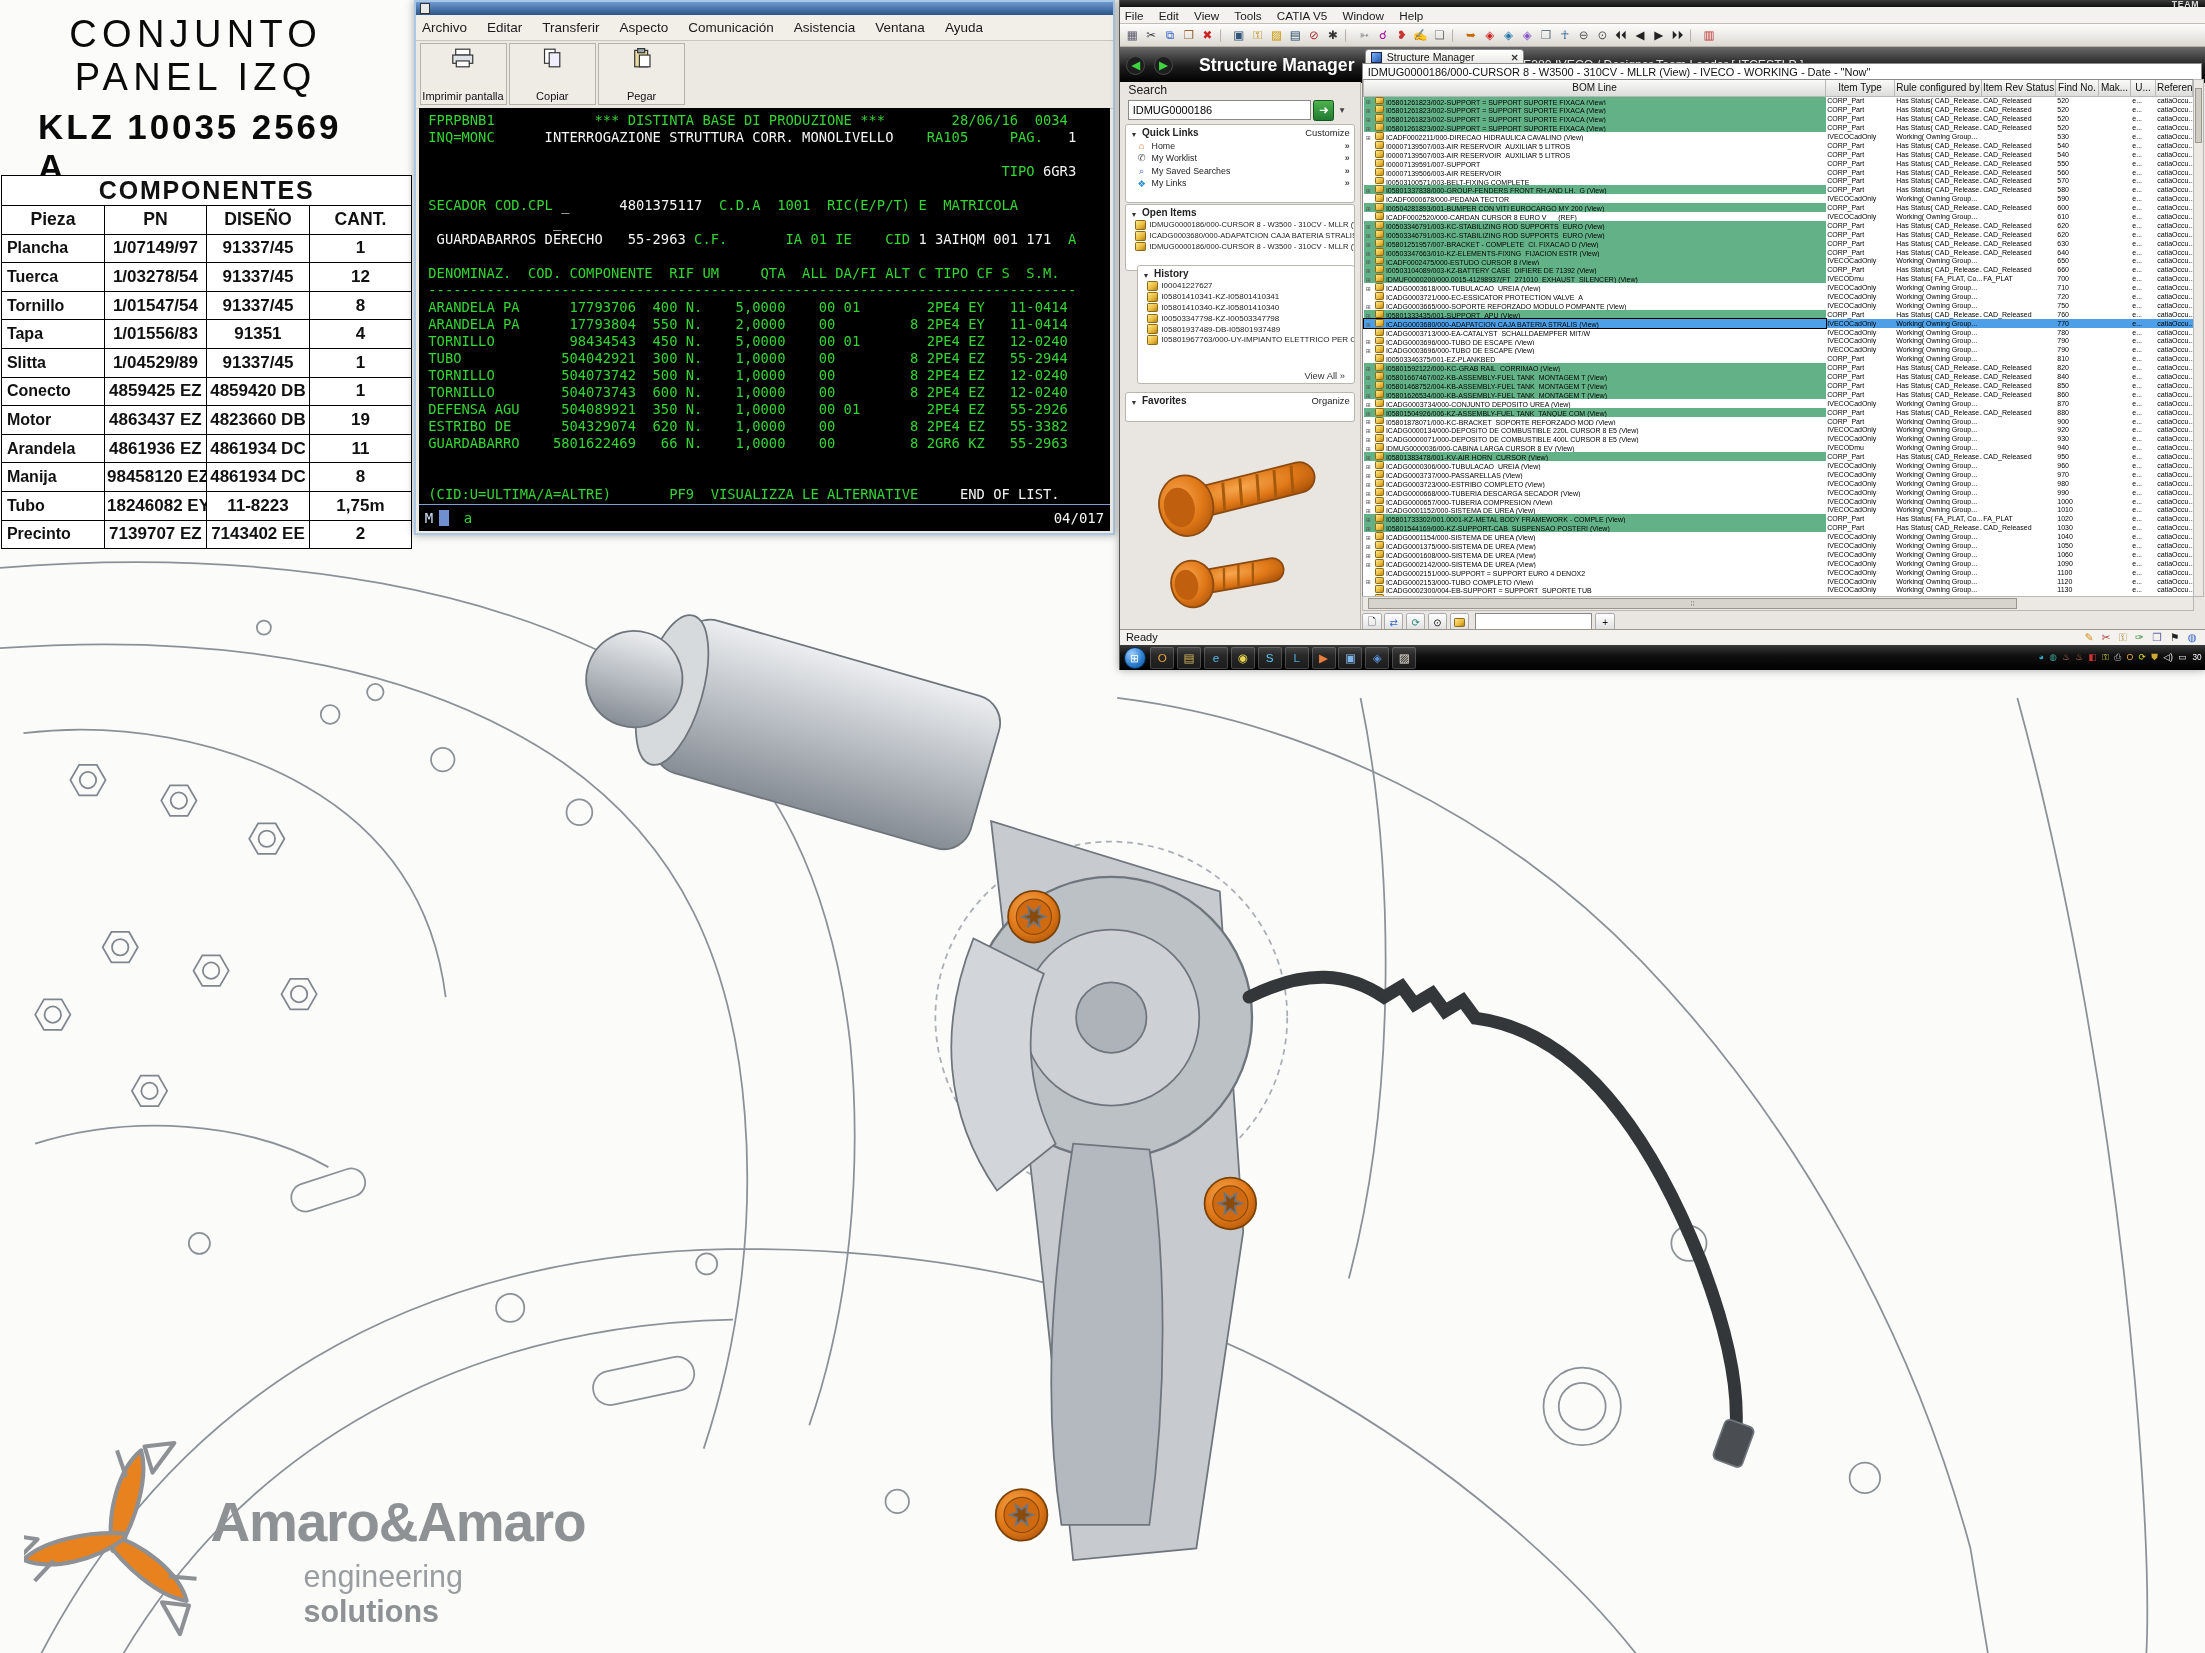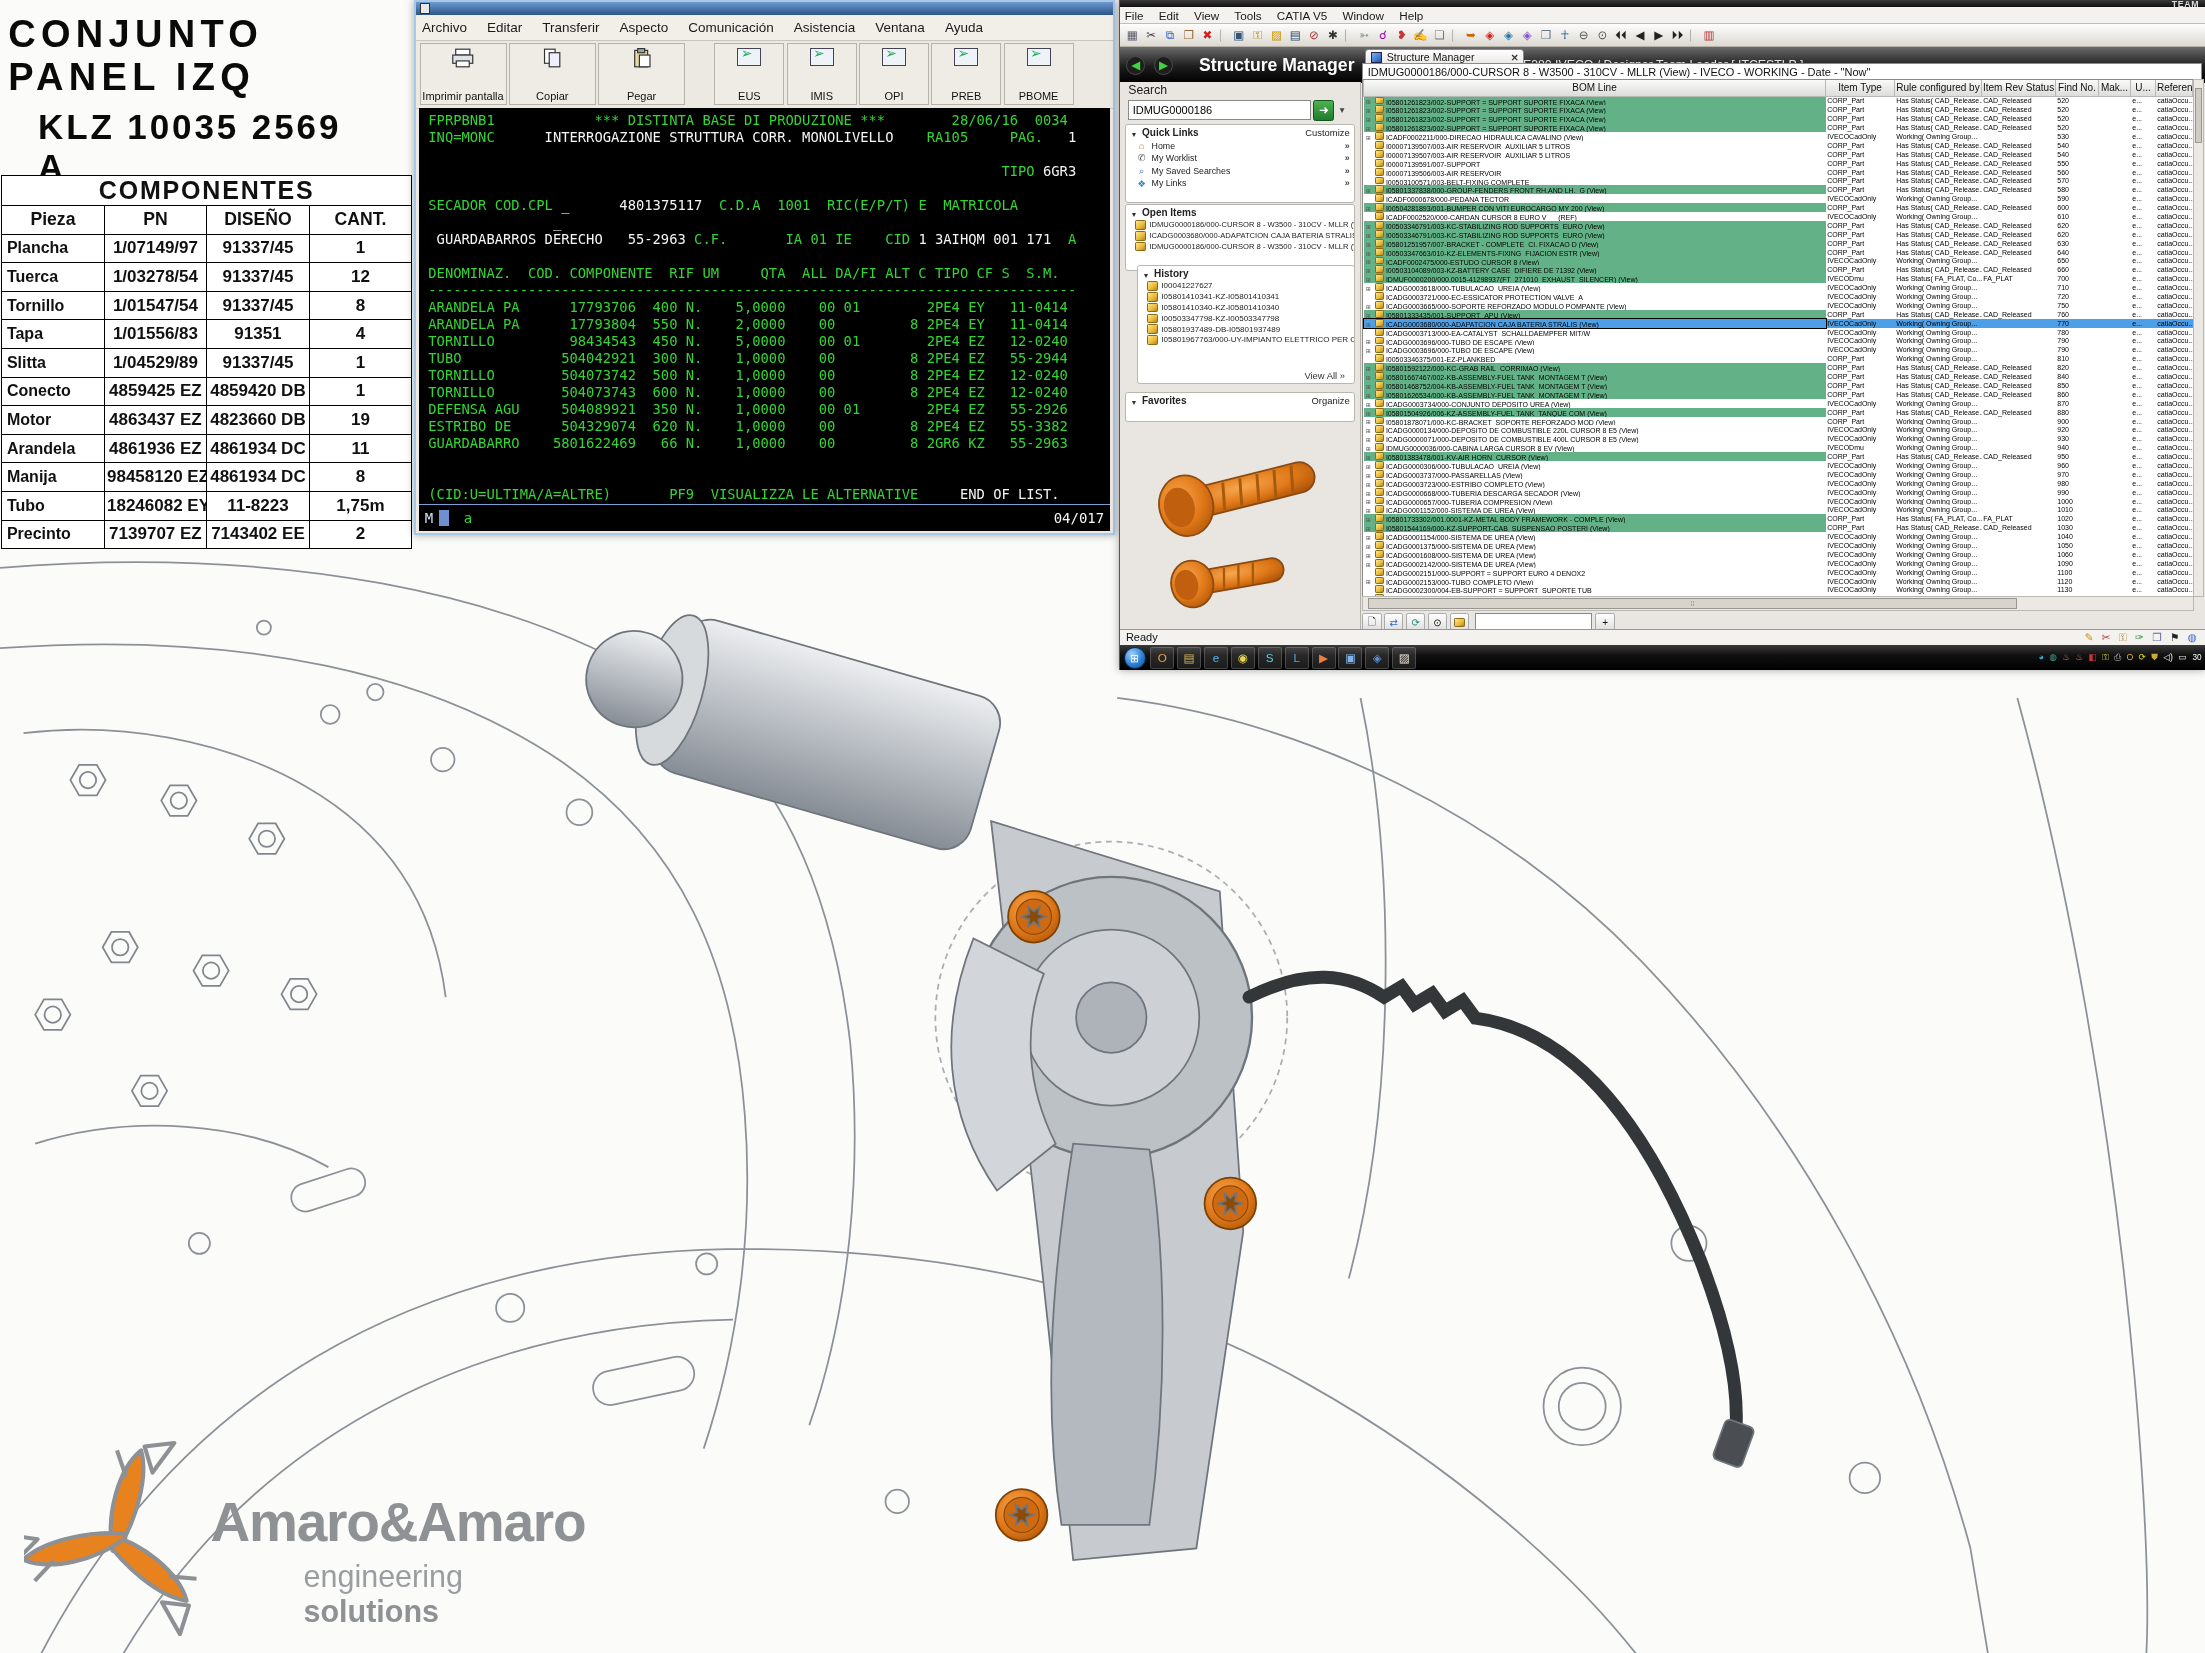--- a/index.html
+++ b/index.html
@@ -1,20 +1,20 @@
 <!DOCTYPE html>
 <html style="font-size:9.4px"><head>
 <meta charset="utf-8">
 <style>
   html,body{margin:0;padding:0;background:#888;}
   #page{position:relative;width:2205px;height:1654px;overflow:hidden;background:#fbfbfa;
         font-family:"Liberation Sans",sans-serif;color:#111;}
   
-  #title1{position:absolute;left:8.2px;top:13px;width:375px;
-          font-size:38px;font-weight:bold;letter-spacing:5.3px;color:#0a0a0a;}
+  #title1{position:absolute;left:8.2px;top:13px;width:375px;text-align:center;
+          font-size:38px;font-weight:normal;letter-spacing:5.3px;color:#0a0a0a;}
   #title2{position:absolute;left:38px;top:107px;width:317px;text-align:left;
           font-size:35px;font-weight:bold;letter-spacing:2.9px;color:#0a0a0a;}
   
   #comp{position:absolute;left:1.2px;top:175px;width:411px;background:#fff;
         border:1.8px solid #000;border-collapse:collapse;table-layout:fixed;}
   #comp th,#comp td{border:1.8px solid #000;border-left-width:1.2px;border-right-width:1.2px;
         padding:0 2.3px;height:27.6px;text-align:center;overflow:hidden;white-space:nowrap;}
   #comp .ttl{font-size:25px;font-weight:bold;letter-spacing:1.8px;height:26px;}
   #comp .hdr{font-size:17.6px;font-weight:bold;}
   #comp td{font-size:17px;font-weight:bold;}
@@ -330,42 +330,20 @@
       </div>
       <div class="tbtn">
         <svg width="23.5" height="20" viewBox="0 0 40 34">
           <rect x="8" y="4" width="22" height="28" fill="#e8d9a0" stroke="#333" stroke-width="2"></rect>
           <rect x="13" y="1" width="12" height="7" fill="#9aa" stroke="#333" stroke-width="2"></rect>
           <rect x="16" y="12" width="18" height="20" fill="#fff" stroke="#333" stroke-width="2"></rect>
         </svg>
         <span class="lbl">Pegar</span>
       </div>
       <div class="tsep"></div>
-      <span id="term-macros" style="display:flex">
-          <div class="tbtn macro">
-            <span class="scr-icon"></span>
-            <span class="lbl">EUS</span>
-          </div>
-          <div class="tbtn macro">
-            <span class="scr-icon"></span>
-            <span class="lbl">IMIS</span>
-          </div>
-          <div class="tbtn macro">
-            <span class="scr-icon"></span>
-            <span class="lbl">OPI</span>
-          </div>
-          <div class="tbtn macro">
-            <span class="scr-icon"></span>
-            <span class="lbl">PREB</span>
-          </div>
-          <div class="tbtn macro">
-            <span class="scr-icon"></span>
-            <span class="lbl">PBOME</span>
-          </div>
-        </span>
     </div>
     <div id="term-screen">
         <div class="tline"><span class="tg">FPRPBNB1            *** DISTINTA BASE DI PRODUZIONE ***        28/06/16  0034</span></div>
         <div class="tline"><span class="tg">INQ=MONC      </span><span class="tw">INTERROGAZIONE STRUTTURA CORR. MONOLIVELLO</span><span class="tg">    RA105     PAG.   </span><span class="tw">1</span></div>
         <div class="tline">&nbsp;</div>
         <div class="tline"><span class="tg">                                                                     TIPO </span><span class="tw">6GR3</span></div>
         <div class="tline">&nbsp;</div>
         <div class="tline"><span class="tg">SECADOR COD.CPL </span><span class="tw">_</span><span class="tg">      </span><span class="tw">4801375117</span><span class="tg">  C.D.A  1001  RIC(E/P/T) E  MATRICOLA</span></div>
         <div class="tline"><span class="tw">               _</span></div>
         <div class="tline"><span class="tw"> GUARDABARROS DERECHO   55-2963 </span><span class="tg">C.F.       IA 01 IE    CID </span><span class="tw">1 3AIHQM 001 171</span><span class="tg">  A</span></div>

